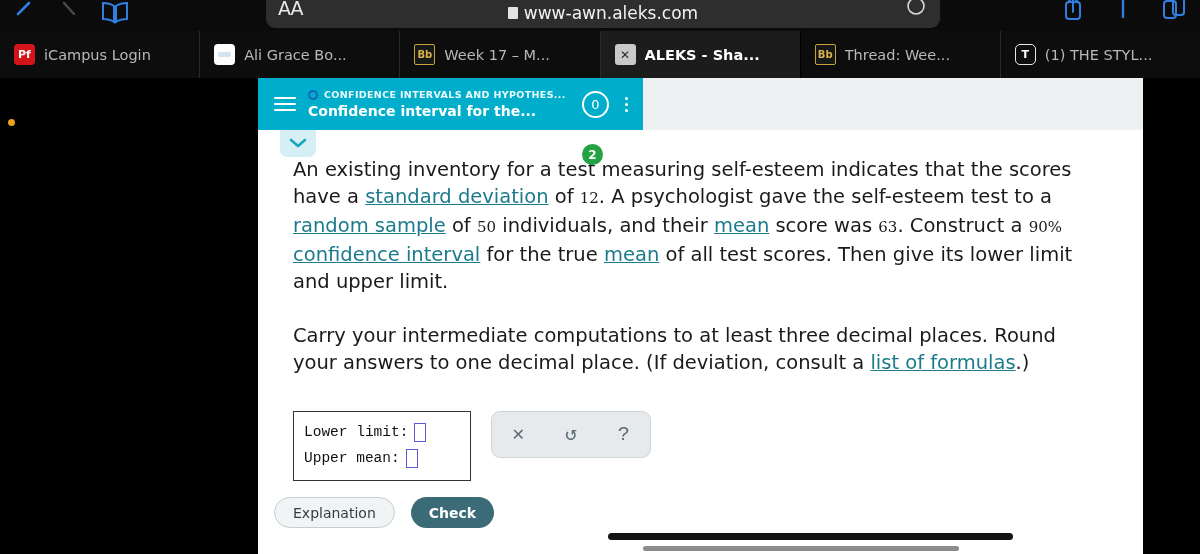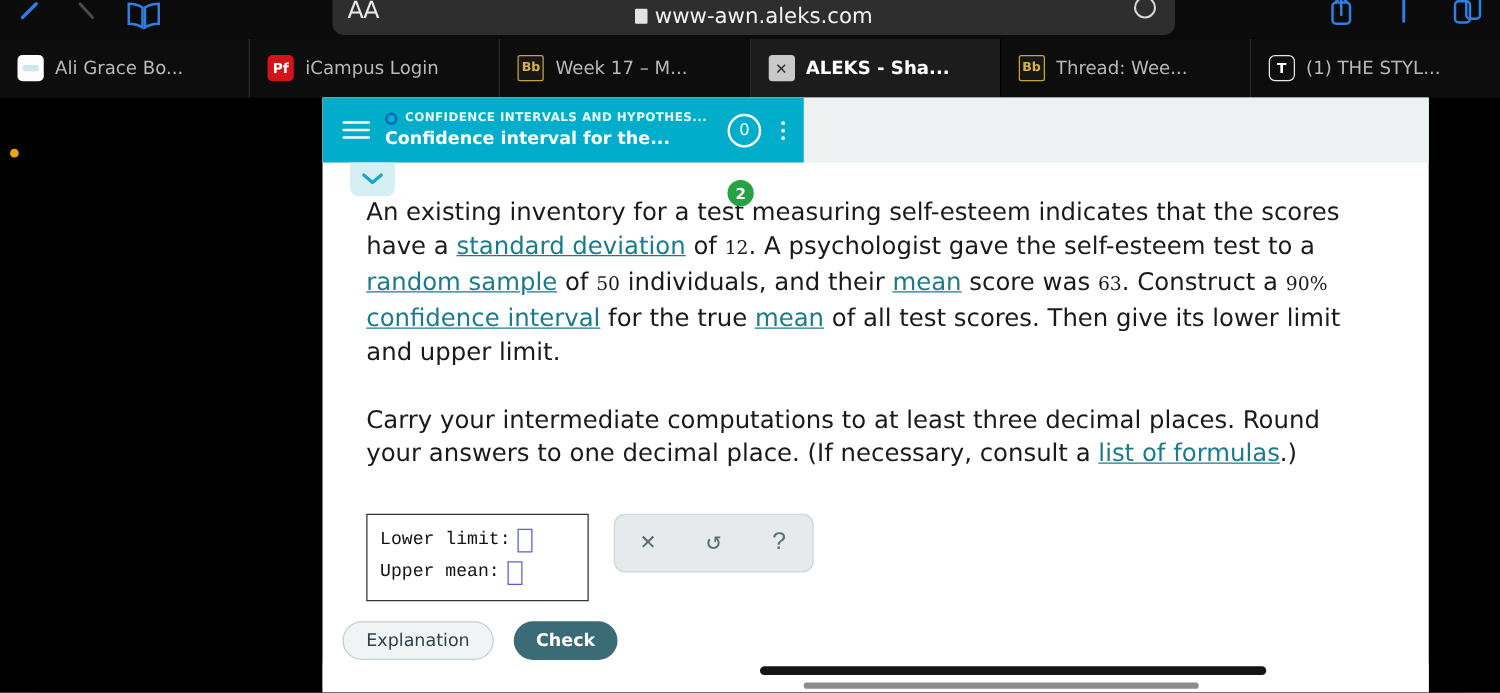--- a/index.html
+++ b/index.html
@@ -2,21 +2,21 @@
 <html><head>
 <meta charset="utf-8">
 <style>
   * { box-sizing: border-box; margin: 0; padding: 0; }
   html, body {
     width: 1200px; height: 554px;
     background: #000;
     overflow: hidden;
     font-family: "DejaVu Sans", sans-serif;
   }
-  #root { position: relative; width: 1200px; height: 554px; background: #000; border-radius: 31px; }
+  #root { position: relative; width: 1200px; height: 554px; background: #000; }
 
   
   .chrome-top {
     position: absolute; left: 0; top: 0; width: 1200px; height: 31px;
     background: #0b0b0b;
   }
   .chrome-icons {
     position: absolute; top: 0; left: 0; height: 31px;
     display: flex; align-items: center;
   }
@@ -271,27 +271,27 @@
           <rect x="2" y="6" width="12" height="17" rx="3" fill="none" stroke="#2f7fe0" stroke-width="2"></rect>
           <rect x="11" y="3" width="11" height="17" rx="3" fill="none" stroke="#2f7fe0" stroke-width="2"></rect>
         </svg>
       </span>
     </div>
   </div>
 
   <div class="tabstrip">
 
     <div class="tab">
+      <span class="fav fav-pf">Pf</span>
+      <span class="tab-title">iCampus Login</span>
+    </div>
+
+    <div class="tab">
       <span class="fav fav-msg"></span>
       <span class="tab-title">Ali Grace Bo...</span>
-    </div>
-
-    <div class="tab">
-      <span class="fav fav-pf">Pf</span>
-      <span class="tab-title">iCampus Login</span>
     </div>
 
     <div class="tab">
       <span class="fav fav-bb">Bb</span>
       <span class="tab-title">Week 17 – M...</span>
     </div>
 
     <div class="tab active">
       <span class="fav fav-x">✕</span>
       <span class="tab-title">ALEKS - Sha...</span>
@@ -339,21 +339,21 @@
             <path d="M2 3 L9 9 L16 3" fill="none" stroke="#19a7c4" stroke-width="2.6" stroke-linecap="round" stroke-linejoin="round"></path>
           </svg>
       </span>
     </div>
 
     <div class="problem">
       <div class="green-badge">2</div>
 
       <p class="ptext"><span>An existing inventory for a test measuring self-esteem indicates that the scores have a </span><a class="lnk" href="#">standard deviation</a><span> of </span><span class="num">12</span><span>. A psychologist gave the self-esteem test to a </span><a class="lnk" href="#">random sample</a><span> of </span><span class="num">50</span><span> individuals, and their </span><a class="lnk" href="#">mean</a><span> score was </span><span class="num">63</span><span>. Construct a </span><span class="num">90%</span><span> </span><a class="lnk" href="#">confidence interval</a><span> for the true </span><a class="lnk" href="#">mean</a><span> of all test scores. Then give its lower limit and upper limit.</span></p>
 
-      <p class="ptext"><span>Carry your intermediate computations to at least three decimal places. Round your answers to one decimal place. (If necessary, consult a </span><a class="lnk" href="#">list of formulas</a><span>.)</span></p>
+      <p class="ptext"><span>Carry your intermediate computations to at least three decimal places. Round your answers to one decimal place. (If deviation, consult a </span><a class="lnk" href="#">list of formulas</a><span>.)</span></p>
     </div>
 
     <div class="answer-row">
       <div class="answer-box">
         <div class="ans-line">
           <span class="ans-lbl">Lower limit:</span>
           <span class="ans-input"></span>
         </div>
         <div class="ans-line">
           <span class="ans-lbl">Upper mean:</span>

